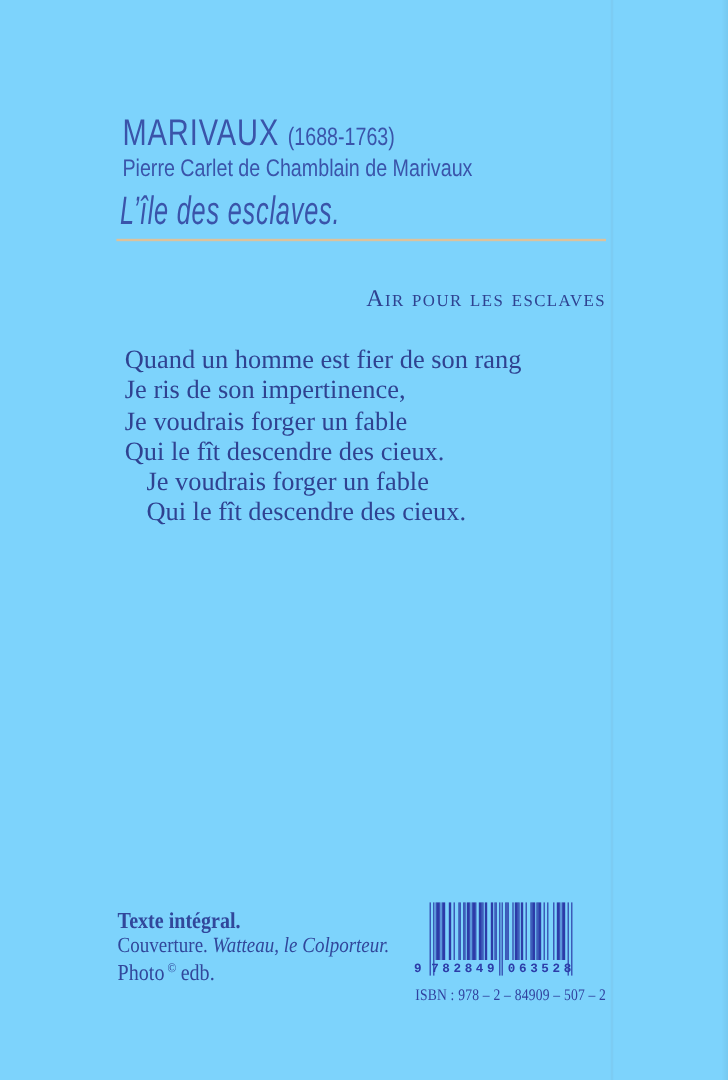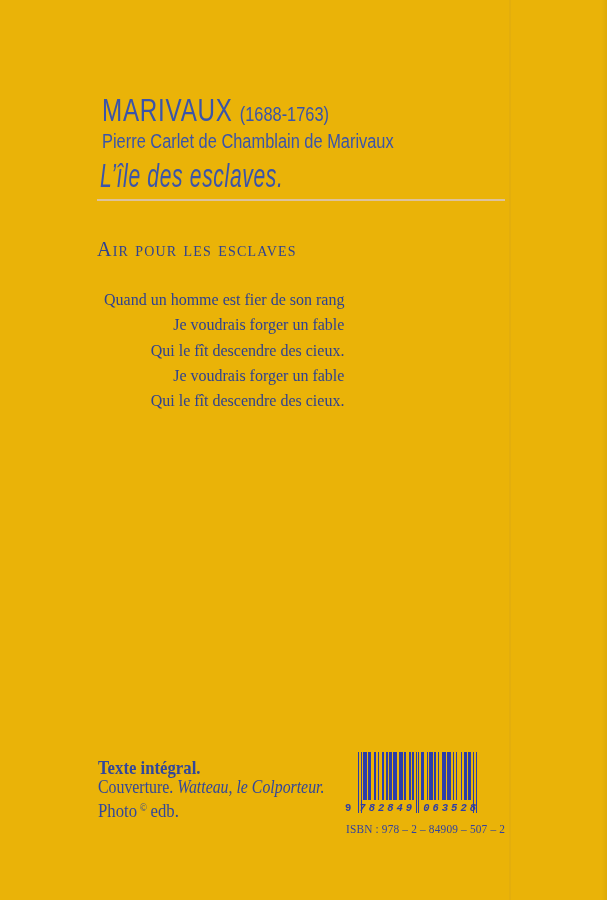--- a/index.html
+++ b/index.html
@@ -1,18 +1,18 @@
 <!DOCTYPE html>
 <html><head>
 <meta charset="utf-8">
 <style>
   html,body { margin:0; padding:0; background:#ffffff; }
   .page {
     position:relative; width:607px; height:900px;
-    background:#eab308; overflow:hidden;
+    background:#7dd3fc; overflow:hidden;
     font-family:"Liberation Serif", serif;
   }
   
   .crease { position:absolute; top:0; bottom:0; left:509px; width:2px;
             background:rgba(120,110,100,0.06); }
   .edge-right { position:absolute; top:0; bottom:0; right:0; width:6px;
             background:linear-gradient(to right, rgba(0,0,0,0), rgba(0,0,0,0.05)); }
 
   
   .author-line {
@@ -36,26 +36,26 @@
     transform:scaleX(0.64); transform-origin:0 0; white-space:nowrap;
   }
   .title-rule {
     position:absolute; left:97px; top:199px; width:408px; height:2px;
     background:#ddc29b;
   }
 
   
   .poem-heading {
     position:absolute; left:97px; top:238px; width:408px;
-    text-align:left; color:#2f4291;
+    text-align:right; color:#2f4291;
     font-size:20px; font-variant:small-caps; letter-spacing:1.2px;
   }
   .poem {
     position:absolute; left:104px; top:287px;
-    color:#2f4291; font-size:16px; line-height:25.3px; white-space:nowrap;text-align:right;
+    color:#2f4291; font-size:22px; line-height:25.3px; white-space:nowrap;
   }
   .poem-line.indent { padding-left:18px; }
 
   
   .footer {
     position:absolute; left:98px; top:759px;
     color:#31479b; font-size:19px; line-height:18.8px;
     transform:scaleX(0.88); transform-origin:0 0; white-space:nowrap;
   }
   .f1 { font-weight:bold; }
@@ -70,21 +70,21 @@
   }
   .module { width:1.2526px; flex:none; height:48px; }
   .module.bar { background:#2c3ca8; }
   .module.guard { height:61px; }
   .barcode-digits {
     position:absolute; left:345px; top:802px; width:134px;
     display:flex; justify-content:space-between; align-items:baseline;
     color:#2c3ca8; font-family:"Liberation Mono", monospace;
     font-size:10.5px; font-weight:bold;
   }
-  .barcode-digits .grp { letter-spacing:3px;font-style:italic; }
+  .barcode-digits .grp { letter-spacing:3px; }
   .isbn {
     position:absolute; left:346px; top:821px;
     color:#31429f; font-size:13.5px; letter-spacing:0.2px;
     transform:scaleX(0.84); transform-origin:0 0; white-space:nowrap;
   }
 </style>
 </head>
 <body>
 
 <div class="page">
@@ -100,20 +100,21 @@
   <div class="full-name">Pierre Carlet de Chamblain de Marivaux</div>
 
   <div class="book-title">L’île des esclaves.</div>
 
   <div class="title-rule"></div>
 
   <div class="poem-heading">Air pour les esclaves</div>
 
   <div class="poem">
       <div class="poem-line">Quand un homme est fier de son rang</div>
+      <div class="poem-line">Je ris de son impertinence,</div>
       <div class="poem-line">Je voudrais forger un fable</div>
       <div class="poem-line">Qui le fît descendre des cieux.</div>
       <div class="poem-line indent">Je voudrais forger un fable</div>
       <div class="poem-line indent">Qui le fît descendre des cieux.</div>
     </div>
 
   <div class="footer">
     <div class="f1">Texte intégral.</div>
     <div class="f2"><span>Couverture. </span><span class="it">Watteau, le Colporteur.</span></div>
     <div class="f3"><span>Photo</span><sup>©</sup><span>edb.</span></div>

